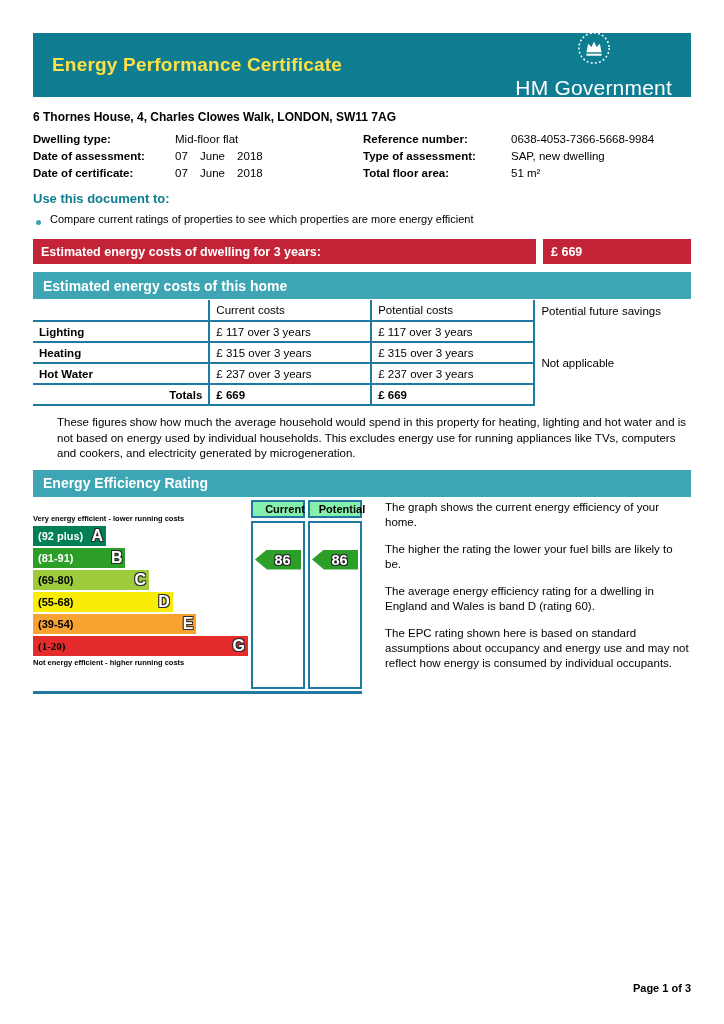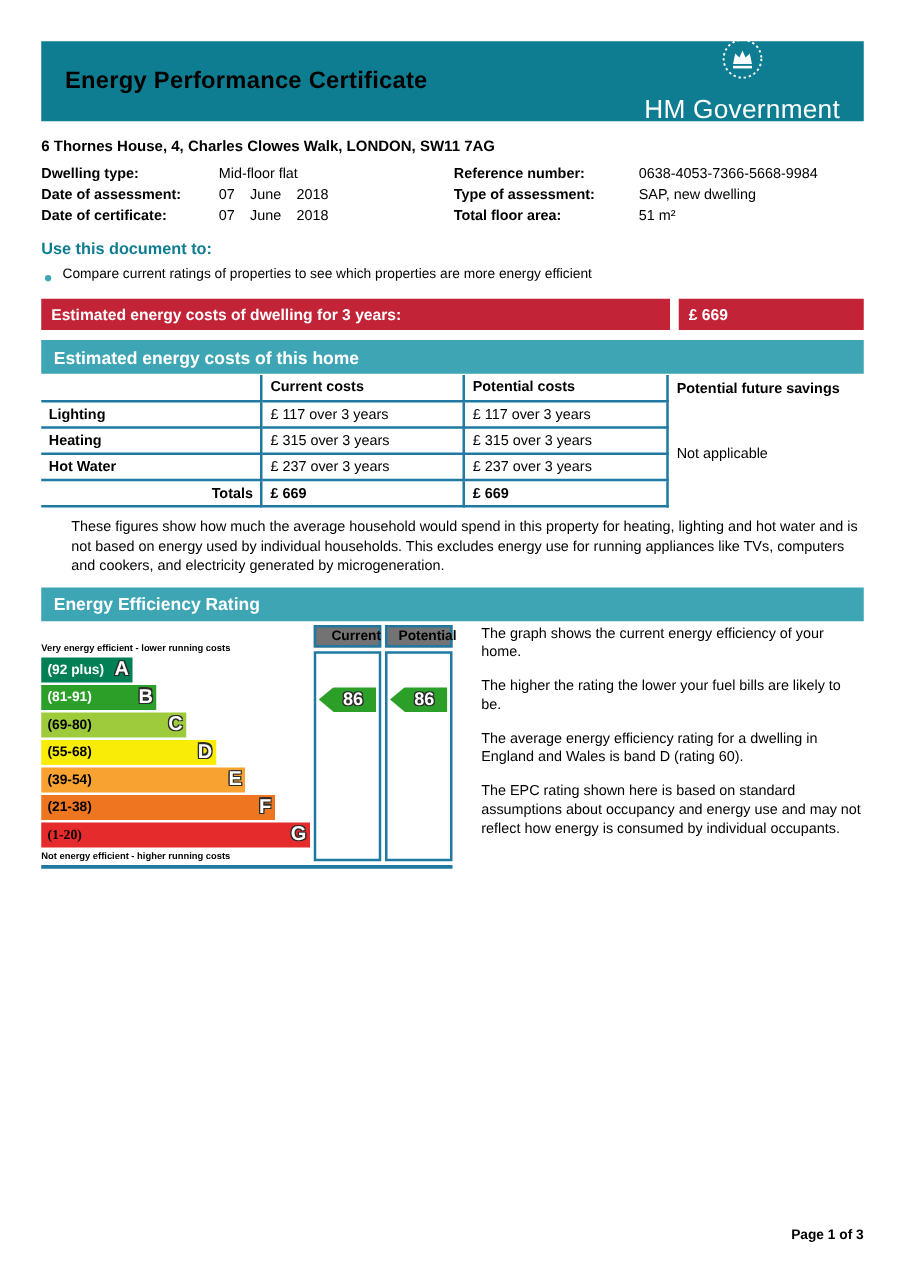--- a/index.html
+++ b/index.html
@@ -9,21 +9,21 @@
     --blue:#2079a1;
   }
   *{margin:0;padding:0;box-sizing:border-box;}
   html,body{background:#fff;}
   body{font-family:"Liberation Sans","DejaVu Sans",sans-serif;color:#000;}
   .page{width:724px;height:1024px;position:relative;background:#fff;overflow:hidden;margin:0 auto;}
   .inner{padding:33px 33px 0 33px;}
 
   
   .hdr{height:64px;background:var(--header-teal);display:flex;align-items:center;justify-content:space-between;padding:0 19px;}
-  .hdr-title{color:#000000;font-size:19px;font-weight:bold;letter-spacing:.2px;}
+  .hdr-title{color:#fde047;font-size:19px;font-weight:bold;letter-spacing:.2px;}
   .hdr-logo{display:flex;align-items:center;gap:7px;flex-direction:column;}
   .hdr-logo-text{color:#fff;font-size:21px;font-weight:normal;letter-spacing:.2px;}
 
   
   .address{margin-top:13px;font-size:12px;font-weight:bold;}
   .details{margin-top:8px;display:grid;grid-template-columns:142px 188px 148px auto;row-gap:2px;font-size:11.5px;line-height:15px;}
   .dlabel{font-weight:bold;}
   .spread{word-spacing:9px;}
 
   
@@ -37,21 +37,21 @@
   .banner-red-value{width:148px;background:var(--red);display:flex;align-items:center;padding-left:8px;}
 
   
   .banner-teal{margin-top:8px;height:27px;background:var(--banner-teal);color:#fff;font-size:14px;font-weight:bold;display:flex;align-items:center;padding-left:10px;text-align:center;}
 
   
   table.costs{border-collapse:collapse;width:100%;table-layout:fixed;margin-top:1px;}
   table.costs col.c0{width:26.8%;} table.costs col.c1{width:24.6%;}
   table.costs col.c2{width:24.8%;} table.costs col.c3{width:23.8%;}
   table.costs th,table.costs td{font-size:11.5px;text-align:left;padding:3px 6px;height:21px;vertical-align:middle;}
-  table.costs th{font-weight:bold;}
+  table.costs th{font-weight:normal;}
   table.costs tr>*:nth-child(-n+3){border-right:2px solid var(--blue);border-bottom:2px solid var(--blue);}
   table.costs th:nth-child(4){border:none;}
   td.rowlabel{font-weight:bold;padding-left:2px;}
   td.na{text-align:center;vertical-align:middle;font-weight:normal;}
   tr.totals td{font-weight:bold;}
   tr.totals td.tlabel{text-align:right;}
 
   .note{margin-top:9px;font-size:11.5px;line-height:15.5px;margin-left:24px;}
 
   
@@ -63,21 +63,21 @@
   .very-label{margin-top:14px;height:10px;}
   .epc-bands{margin-top:2px;}
   .epc-band-row{height:20px;margin-bottom:2px;}
   .epc-band{height:20px;display:flex;align-items:center;justify-content:space-between;}
   .band-range{font-size:11px;font-weight:bold;padding-left:5px;white-space:nowrap;}
   .band-letter{font-size:16px;font-weight:bold;line-height:20px;padding-right:3px;}
   .outline{color:#fff;text-shadow:-1px -1px 0 #2b2b2b,1px -1px 0 #2b2b2b,-1px 1px 0 #2b2b2b,1px 1px 0 #2b2b2b;}
   .not-label{margin-top:1px;height:10px;}
   .epc-cols{display:flex;gap:3px;margin-left:3px;}
   .epc-col{width:54px;flex:none;display:flex;flex-direction:column;}
-  .col-head{height:18px;border:2px solid var(--blue);display:flex;align-items:center;justify-content:center;font-size:11px;font-weight:bold;background:#737373;padding-left:14px;}
+  .col-head{height:18px;border:2px solid var(--blue);display:flex;align-items:center;justify-content:center;font-size:11px;font-weight:bold;background:#86efac;padding-left:14px;}
   .col-body{margin-top:3px;height:168px;border:2px solid var(--blue);position:relative;background:#fff;}
   .epc-arrow{position:absolute;left:2px;right:2px;height:20px;clip-path:polygon(0 50%,26% 0,100% 0,100% 100%,26% 100%);display:flex;align-items:center;justify-content:center;padding-left:9px;font-size:14.5px;font-weight:bold;}
   .graph-rule{border-top:3px solid var(--blue);margin-top:2px;width:329px;}
   .epc-text{flex:1;margin-left:23px;font-size:11.5px;line-height:15px;}
   .epc-text p{margin-bottom:12px;}
 
   .footer{position:absolute;right:33px;bottom:30px;font-size:11px;font-weight:bold;}
 </style>
 </head>
 <body>
@@ -202,26 +202,20 @@
               <div class="epc-band-row">
                   <div class="epc-band" style="width: 65%; background: rgb(249, 236, 6);">
                     <span class="band-range" style="color: rgb(0, 0, 0);">(55-68)</span>
                     <span class="band-letter outline">D</span>
                   </div>
                 </div>
               <div class="epc-band-row">
                   <div class="epc-band" style="width: 76%; background: rgb(248, 163, 49);">
                     <span class="band-range" style="color: rgb(0, 0, 0);">(39-54)</span>
                     <span class="band-letter outline">E</span>
-                  </div>
-                </div>
-              <div class="epc-band-row">
-                  <div class="epc-band" style="width: 87%; background: rgb(238, 118, 33);">
-                    <span class="band-range" style="color: rgb(0, 0, 0);">(21-38)</span>
-                    <span class="band-letter outline">F</span>
                   </div>
                 </div>
               <div class="epc-band-row">
                   <div class="epc-band" style="width: 100%; background: rgb(229, 43, 43);">
                     <span class="band-range" style="color: rgb(0, 0, 0); font-family: Liberation Serif, serif;">(1-20)</span>
                     <span class="band-letter outline">G</span>
                   </div>
                 </div>
             </div>
             <div class="not-label">Not energy efficient - higher running costs</div>

